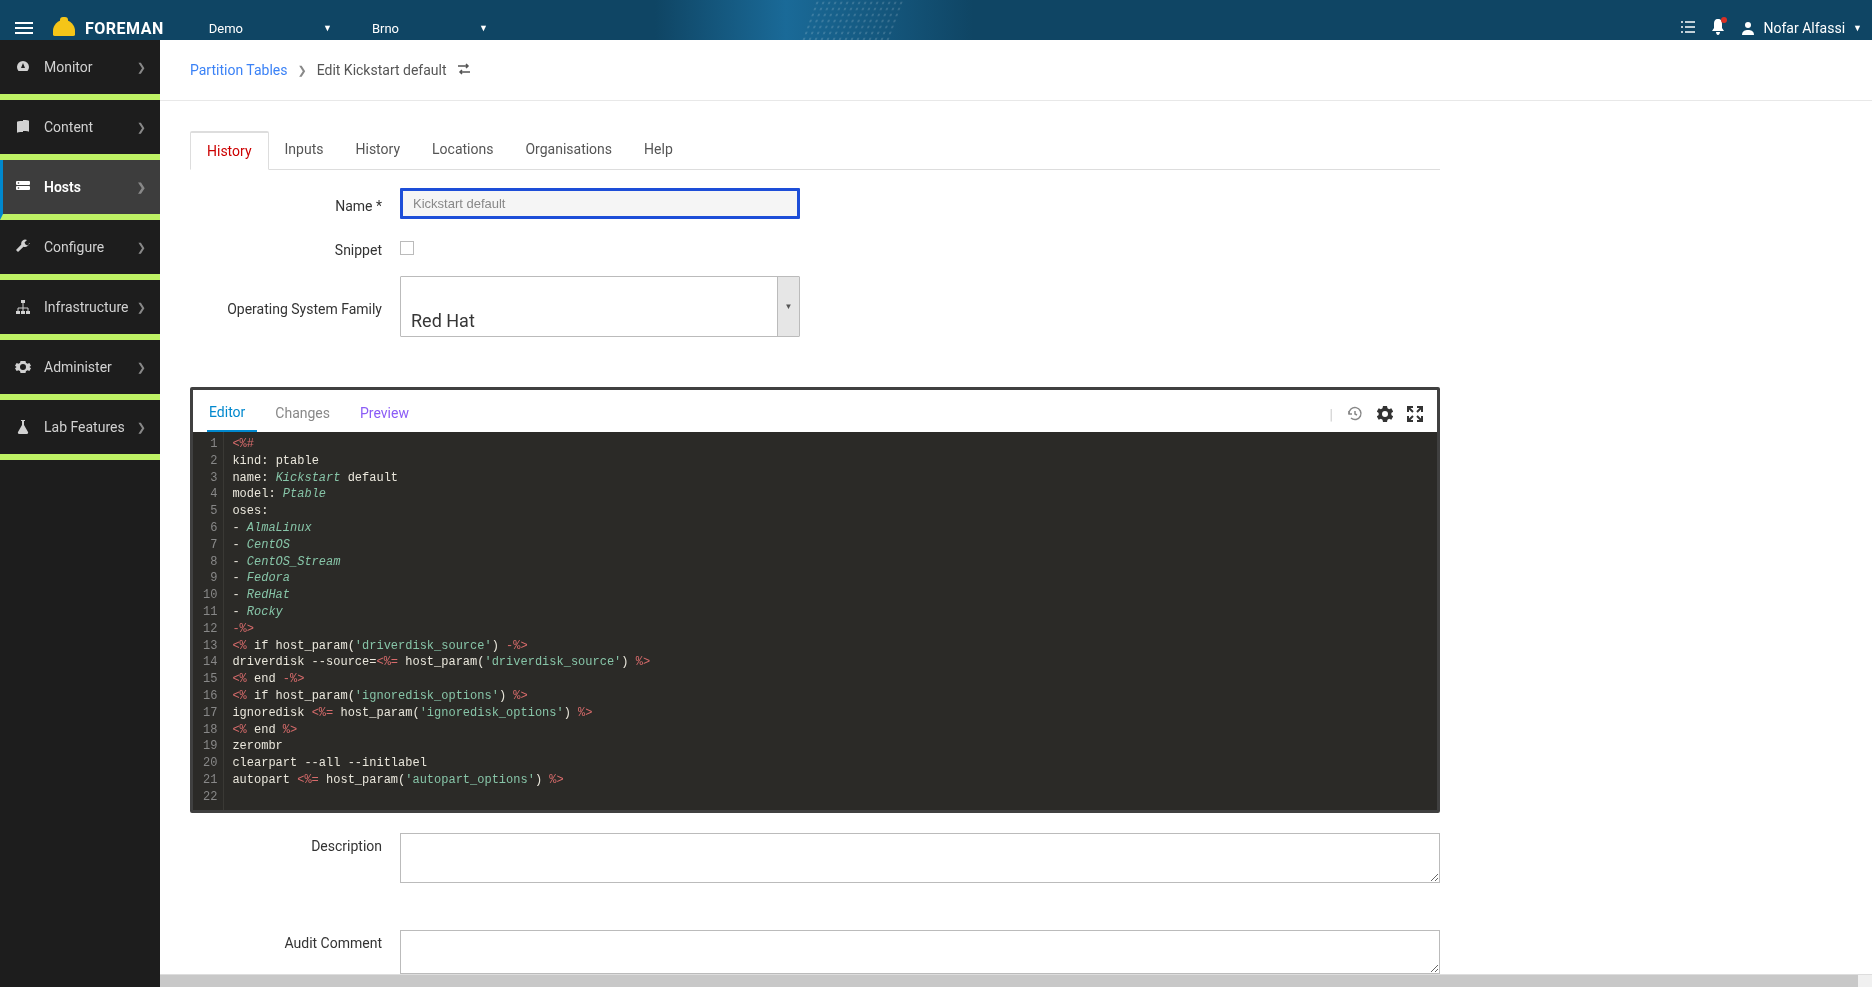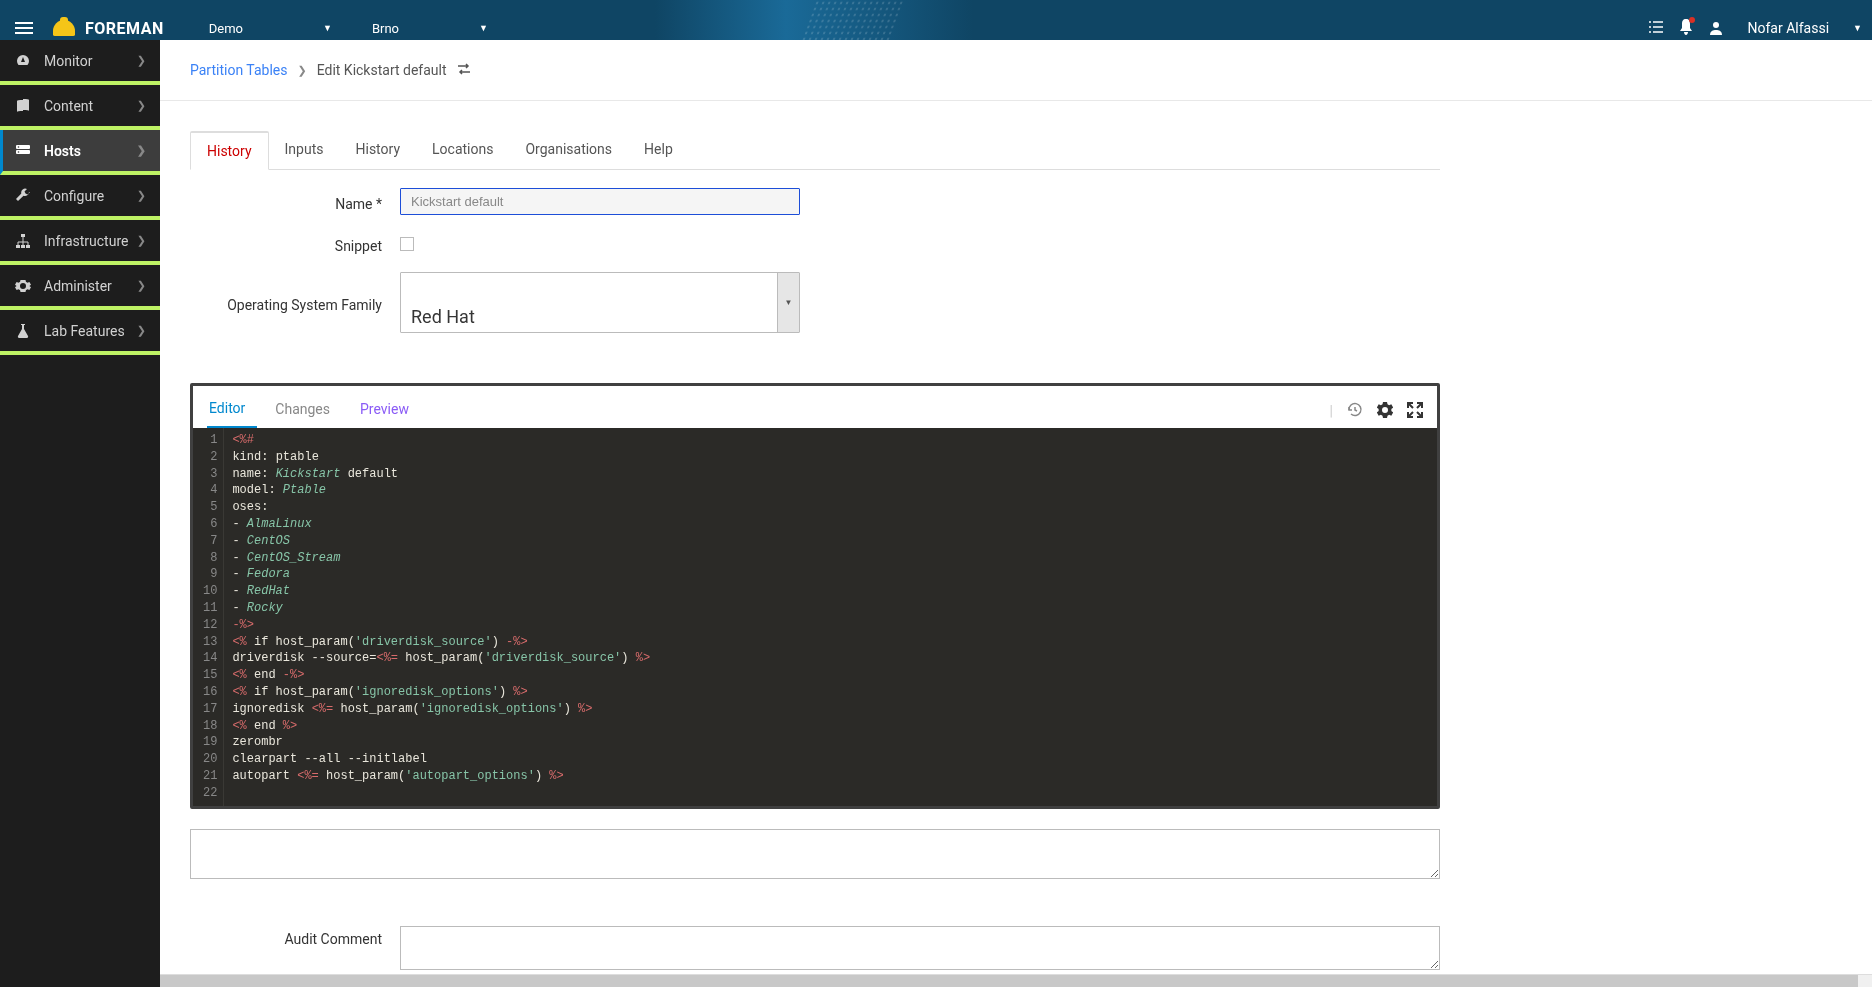--- a/index.html
+++ b/index.html
@@ -30,38 +30,38 @@
 .hamburger-lines div { height: 2px; background: #fff; margin: 3px 0; }
 .logo-wrap { display: flex; align-items: center; margin-left: 15px; }
 .helmet { width: 22px; height: 16px; background: #f5c518; border-radius: 12px 12px 2px 2px; position: relative; margin-right: 10px; }
 .helmet::before { content: ''; position: absolute; top: -3px; left: 7px; width: 8px; height: 6px; background: #f5c518; border-radius: 3px 3px 0 0; }
 .brand { font-weight: bold; font-size: 16px; letter-spacing: 0.5px; }
 .header-drop { display: flex; align-items: center; margin-left: 30px; cursor: pointer; font-size: 13px; padding: 10px 15px; }
 .header-drop .caret { margin-left: 80px; font-size: 9px; }
 .header-right { margin-left: auto; display: flex; align-items: center; gap: 15px; }
 .header-icon { cursor: pointer; position: relative; }
 .bell-dot { position: absolute; top: -2px; right: -2px; width: 6px; height: 6px; background: #d93025; border-radius: 50%; }
-.user-menu { display: flex; align-items: center; gap: 24px; cursor: pointer; font-size: 14px; }
+.user-menu { display: flex; align-items: center; gap: 8px; cursor: pointer; font-size: 14px; }
 
 
 .sidebar {
   position: fixed;
   top: 40px;
   left: 0;
   bottom: 0;
   width: 160px;
   background: #1d1d1d;
   color: #d1d1d1;
 }
 .side-item {
   display: flex;
   align-items: center;
-  height: 45px;
+  height: 60px;
   padding: 0 14px;
-  border-bottom: 4px solid #bef264;
+  border-bottom: 6px solid #bef264;
   cursor: pointer;
   font-size: 14px;
 }
 .side-item.active { background: #3d3d3d; color: #fff; font-weight: 600; border-left: 3px solid #0088ce; padding-left: 11px; }
 .side-icon { width: 18px; margin-right: 12px; display: flex; align-items: center; justify-content: center; }
 .side-chevron { margin-left: auto; font-size: 11px; color: #888; }
 
 
 .main {
   position: fixed;
@@ -111,21 +111,21 @@
   background: #fff;
 }
 
 
 .form-row { display: flex; align-items: center; margin-top: 18px; }
 .form-label { width: 210px; text-align: right; padding-right: 18px; font-size: 14px; color: #333; padding-top: 5px; }
 .form-control { flex: 0 0 400px; }
 .text-input {
   width: 400px;
   padding: 5px 10px;
-  border: 1px solid #1d4ed8;
+  border: 3px solid #1d4ed8;
   background: #f5f5f5;
   color: #888;
   font-size: 13px;
   border-radius: 1px;
 }
 .checkbox { width: 14px; height: 14px; border: 1px solid #bbb; background: #fff; }
 .select-wrap {
   width: 400px;
   display: flex;
   border: 1px solid #bbb;
@@ -428,20 +428,21 @@
 <span class="tok-erb">&lt;%</span> <span class="tok-plain">end</span> <span class="tok-erb">%&gt;</span>
 <span class="tok-plain">zerombr</span>
 <span class="tok-plain">clearpart --all --initlabel</span>
 <span class="tok-plain">autopart </span><span class="tok-erb">&lt;%=</span> <span class="tok-plain">host_param(</span><span class="tok-str">'autopart_options'</span><span class="tok-plain">)</span> <span class="tok-erb">%&gt;</span>
 
 </div>
       </div>
     </div>
 
     <div class="textarea-section">
+      <div class="form-label">Description</div>
       <div class="ta-wrap">
         <textarea class="textarea-big" style=""></textarea>
       </div>
     </div>
 
     <div class="textarea-section" style="margin-top:44px">
       <div class="form-label">Audit Comment</div>
       <div class="ta-wrap">
         <textarea class="textarea-big" style="min-height: 30px;"></textarea>
       </div>

